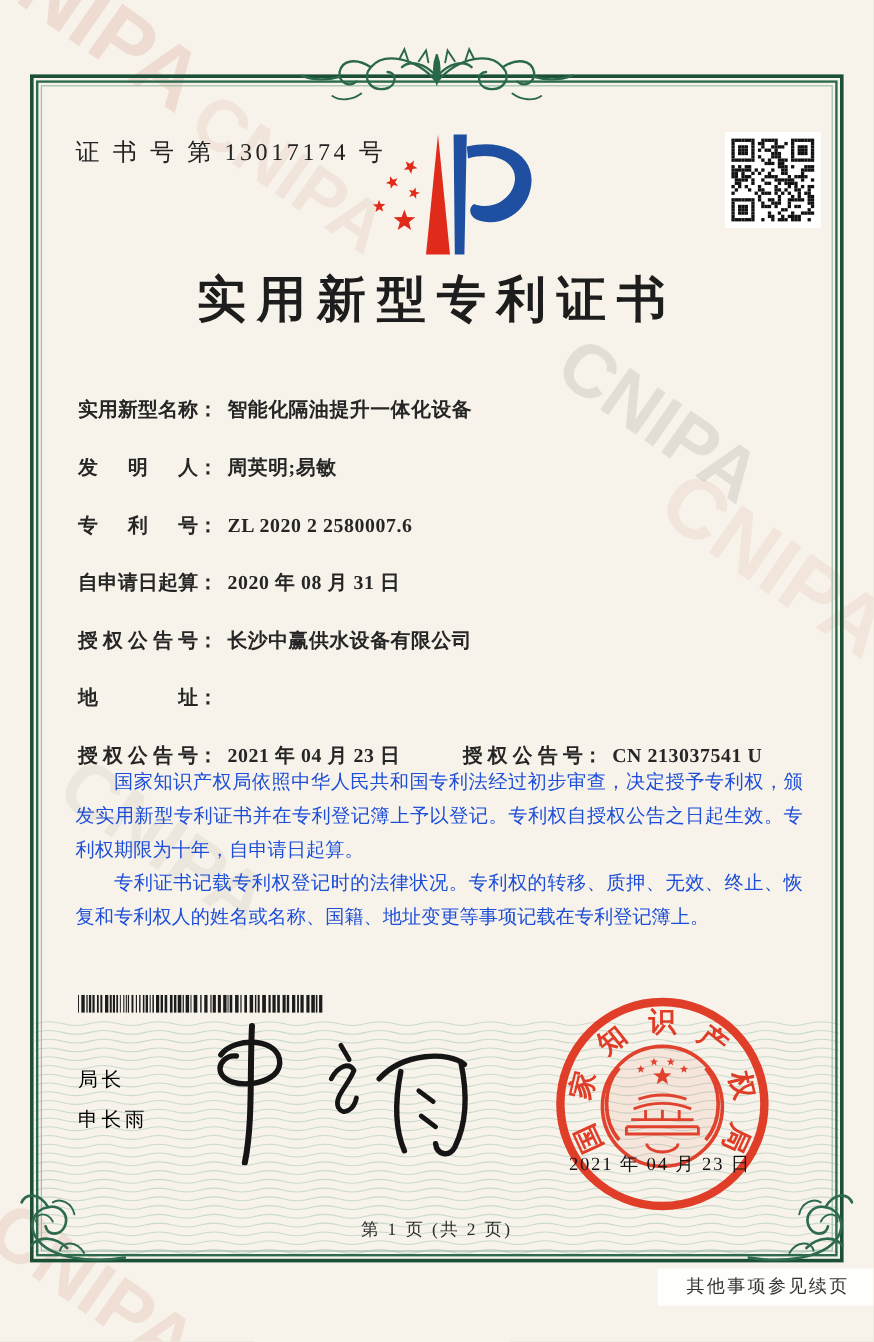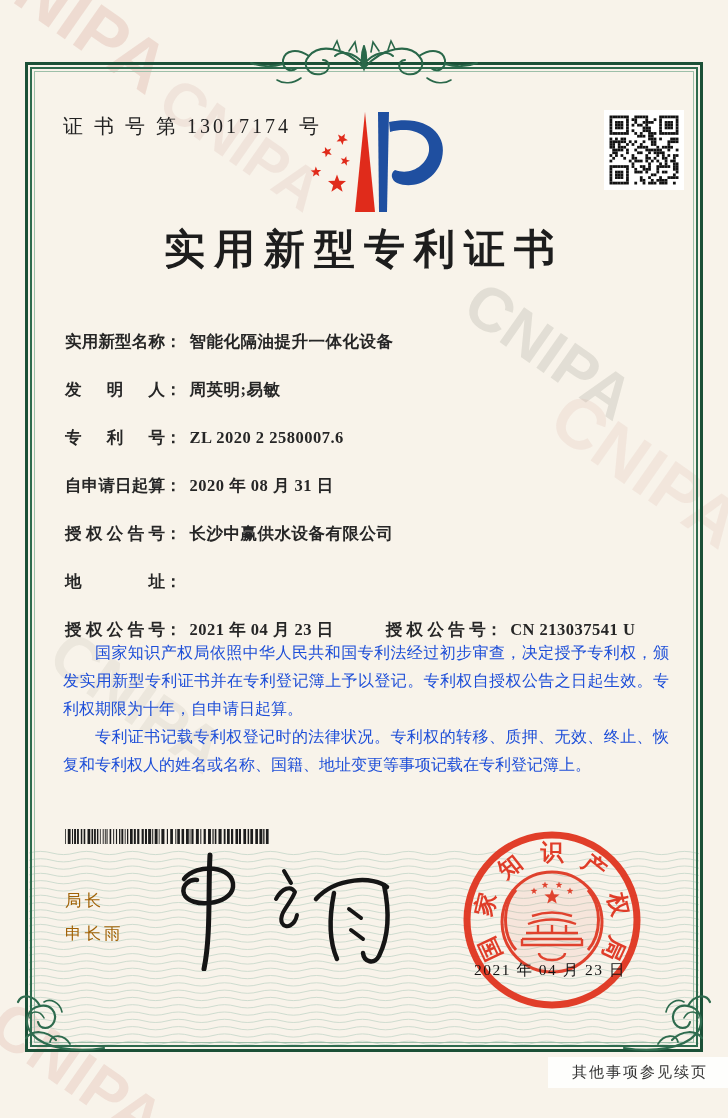--- a/index.html
+++ b/index.html
@@ -29,22 +29,22 @@
   .fields{position:absolute;left:65px;top:318px;width:606px;font-size:16.5px;color:#262626;}
   .frow{height:48px;display:flex;align-items:center;line-height:22px;font-weight:bold;}
   .flabel{display:inline-block;width:100px;text-align:justify;text-align-last:justify;}
   .fcolon{display:inline-block;}
   .fval{margin-left:8px;letter-spacing:.5px;}
   .frow.double .cell2{margin-left:52px;display:flex;}
   .paras{position:absolute;left:63px;top:639px;width:606px;font-size:16px;line-height:28px;
          text-align:justify;color:#1d4ed8;}
   .paras p{margin:0;text-indent:2em;}
   .barcode{position:absolute;left:65px;top:829px;width:205px;height:15px;}
-  .officer{position:absolute;left:65px;top:884px;font-family:Liberation Sans, sans-serif;
-           font-size:16.5px;letter-spacing:3px;color:#a16207;line-height:33px;}
+  .officer{position:absolute;left:65px;top:884px;font-family:Liberation Mono, monospace;
+           font-size:16.5px;letter-spacing:3px;color:#000000;line-height:33px;}
   .sig{position:absolute;left:138px;top:843px;width:268px;height:128px;}
   .seal{position:absolute;left:457px;top:825px;width:190px;height:190px;}
   .seal-date{position:absolute;left:452px;top:960px;width:196px;text-align:center;
              font-size:15.5px;letter-spacing:1.5px;color:#141414;}
   .page-num{position:absolute;left:0;top:1015px;width:100%;text-align:center;font-size:14.5px;
             letter-spacing:2px;color:#2b2b2b;}
   .cont-note{position:absolute;left:4px;top:1057px;width:100%;text-align:right;}
   .cont-note span{display:inline-block;background:rgba(255,255,255,.85);padding:6px 24px;
             font-size:15px;letter-spacing:2px;color:#333;}
   .guilloche{position:absolute;left:29px;top:850px;width:670px;height:198px;}
@@ -606,17 +606,18 @@
       <path d="M-14,12 v-9 M0,12 v-9 M14,12 v-9"></path>
       <path d="M-30,17 h60 M-26,11 h52"></path>
       <path d="M-30,17 v6 h60 v-6"></path>
       <path d="M-13,31 a13,7 0 0 0 26,0"></path>
       <path d="M-36,28 C-50,12 -50,-16 -36,-32" stroke-width="3"></path>
       <path d="M36,28 C50,12 50,-16 36,-32" stroke-width="3"></path>
     </g>
   </svg>
   <div class="seal-date">2021 年 04 月 23 日</div>
 
+  <div class="page-num">第 1 页 (共 2 页)</div>
   <div class="cont-note">
     <span>其他事项参见续页</span>
   </div>
 
 </div>
 
 </body></html>

